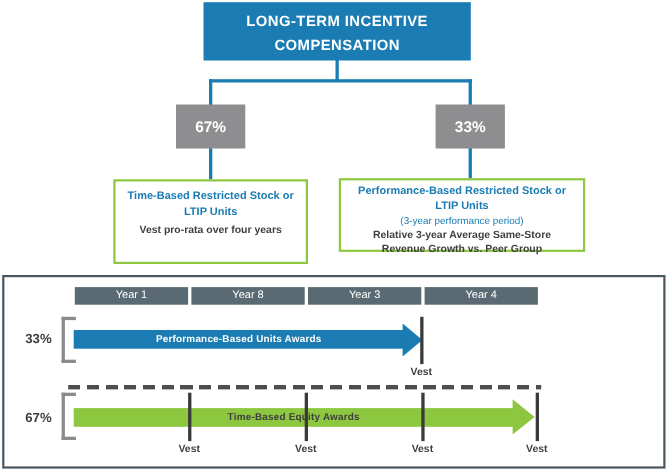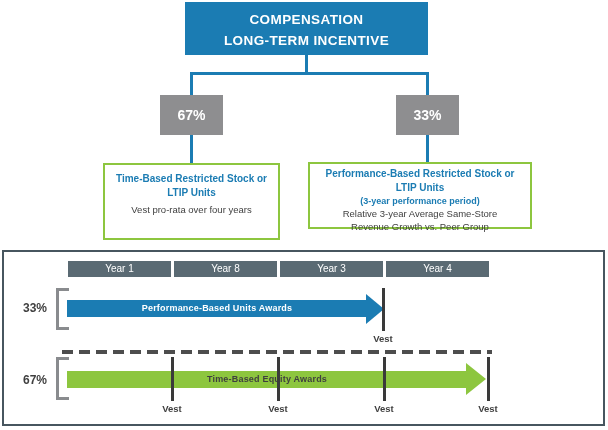--- a/index.html
+++ b/index.html
@@ -21,22 +21,22 @@
   .pct-box { position:absolute; top:95px; width:63px; height:40px; background:#8e8e90;
     color:#ffffff; font-weight:bold; font-size:14px; text-align:center; line-height:40px; }
   .pct-left  { left:160px; }
   .pct-right { left:396px; }
 
   .leaf-box { position:absolute; background:#ffffff; border:2.5px solid #8dc63f;
     text-align:center; }
   .leaf-left  { left:103px; top:163px; width:177px; height:77px; padding-top:7px; }
   .leaf-right { left:308px; top:162px; width:224px; height:67px; padding-top:3px; }
   .blue-line  { color:#1b7cb3; font-weight:bold; font-size:10px; line-height:14px; }
-  .blue-sub   { color:#1b7cb3; font-weight:bold; font-size:9px;  line-height:12px; }
-  .dark-line  { color:#3f3f3f; font-weight:normal; font-size:9.5px; line-height:13px; }
+  .blue-sub   { color:#1b7cb3; font-weight:normal; font-size:9px;  line-height:12px; }
+  .dark-line  { color:#3f3f3f; font-weight:bold; font-size:9.5px; line-height:13px; }
   .leaf-left .dark-line { margin-top:3px; }
 
   
   .panel { position:absolute; left:2px; top:250px; width:603px; height:176px;
     border:2.5px solid #47565f; background:#ffffff; }
 
   .year-cell { position:absolute; top:261px; height:16px; width:103px;
     background:#5a6a73; color:#ffffff; font-weight:normal; font-size:10px;
     text-align:center; line-height:16px; }
 
@@ -64,22 +64,22 @@
 
   .dash-line { position:absolute; left:62px; top:350px; width:430px; height:4px;
     background:repeating-linear-gradient(90deg, #4d4d4d 0 11px, transparent 11px 17px); }
 </style>
 </head>
 <body>
 
 <div class="stage">
 
   <div class="root-box">
+    <div>LONG-TERM INCENTIVE</div>
     <div>COMPENSATION</div>
-    <div>LONG-TERM INCENTIVE</div>
   </div>
 
   <div class="conn stub"></div>
   <div class="conn hline"></div>
   <div class="conn vleft"></div>
   <div class="conn vright"></div>
 
   <div class="pct-box pct-left">67%</div>
   <div class="pct-box pct-right">33%</div>
 

